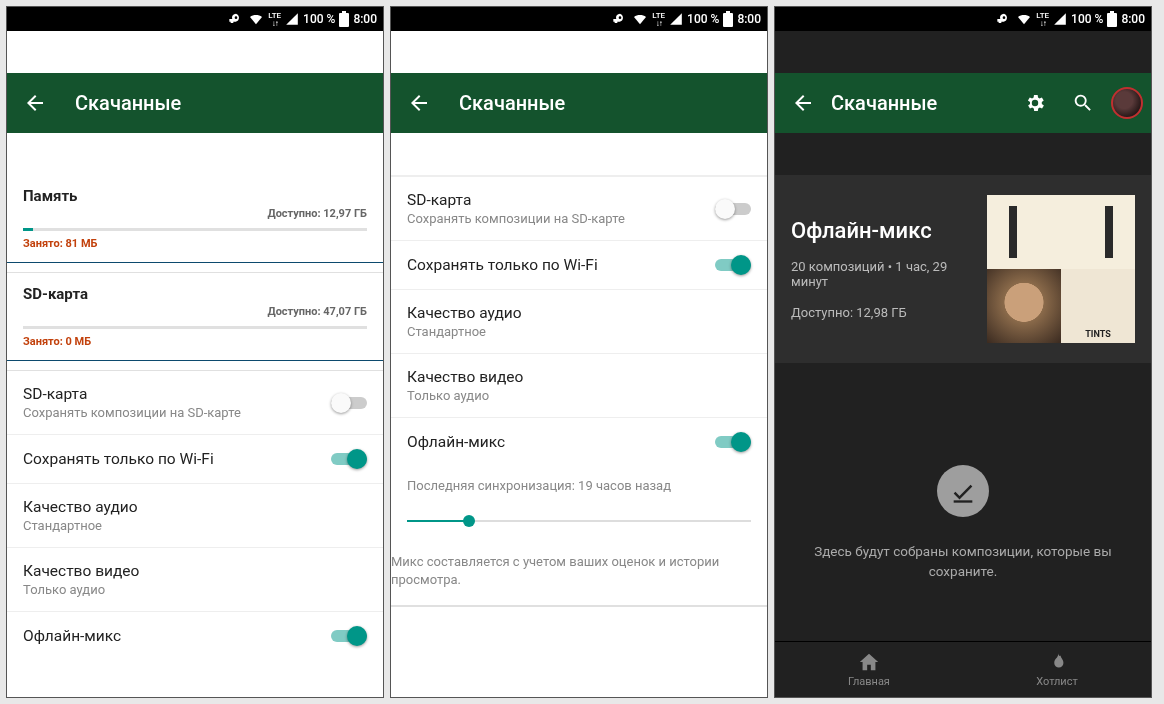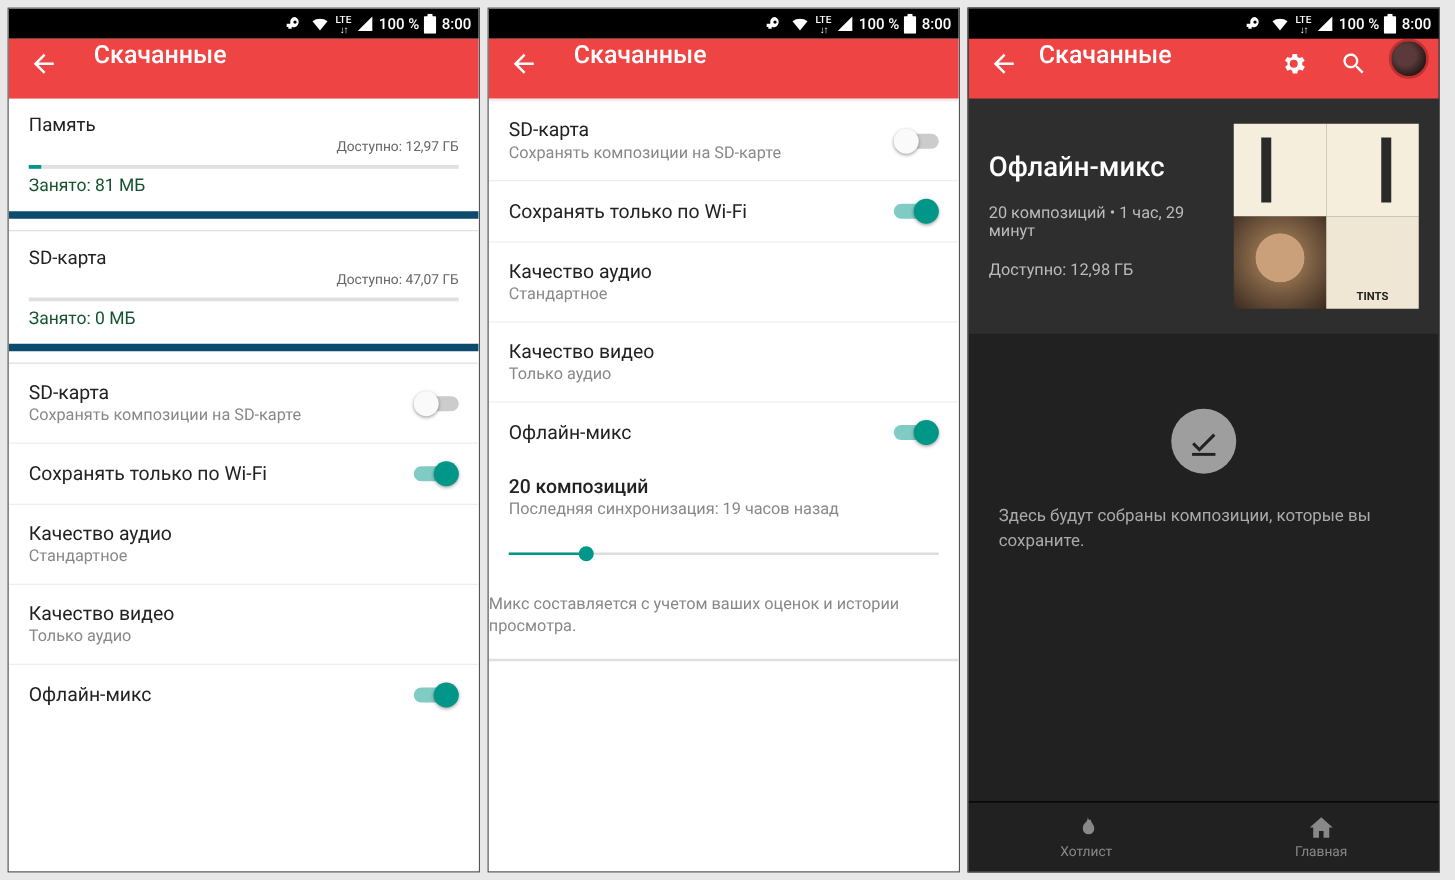--- a/index.html
+++ b/index.html
@@ -14,20 +14,21 @@
   }
   .phone {
     width: 378px;
     height: 692px;
     background: #fff;
     border: 1px solid #555;
     display: flex;
     flex-direction: column;
     overflow: hidden;
     position: relative;
+    gap: 42px;
   }
   .phone.dark { background: #212121; }
 
   
   .statusbar {
     height: 24px;
     background: #000;
     color: #fff;
     display: flex;
     align-items: center;
@@ -36,25 +37,25 @@
     font-size: 12px;
     font-weight: 500;
     gap: 4px;
   }
   .statusbar svg { fill: #fff; }
   .lte-lbl { font-size: 8px; line-height: 8px; text-align: center; }
   .lte-arrows { font-size: 8px; line-height: 7px; letter-spacing: -1px; }
 
   
   .appbar {
-    height: 48px;
-    background: #ef4444;
+    height: 60px;
+    background: #14532d;
     color: #fff;
     display: flex;
-    align-items: flex-start;
+    align-items: center;
     padding: 0 8px;
     gap: 20px;
   }
   .appbar .title { font-size: 20px; font-weight: 500; flex: 1; }
   .appbar .spacer { flex: 1; }
   .appbar .iconbtn {
     width: 40px; height: 40px;
     display: flex; align-items: center; justify-content: center;
   }
   .appbar svg { fill: #fff; }
@@ -63,31 +64,32 @@
     background: radial-gradient(circle at 40% 40%, #5a3a3a 35%, #2a1a1a 70%);
     border: 2px solid #c03030;
   }
 
   
   .scroll { flex: 1; overflow: hidden; background: #fff; }
 
   
   .storage {
     padding: 12px 16px 8px 16px;
-    border-bottom: 6px solid #0c4a6e;
+    border-bottom: 1px solid #0c4a6e;
+    font-weight: bold;
   }
   .storage .name { font-size: 15px; color: #222; }
   .storage .avail { font-size: 11px; color: #666; text-align: right; margin-top: 2px; }
   .storage .bar {
     height: 3px; background: #e0e0e0; margin: 8px 0 6px 0; position: relative;
   }
   .storage .bar .fill {
     position: absolute; left: 0; top: 0; bottom: 0; background: #009688;
   }
-  .storage .used { font-size: 14px; color: #14532d; margin-bottom: 4px; }
+  .storage .used { font-size: 11px; color: #c2410c; margin-bottom: 4px; }
   .storage-gap { height: 10px; border-bottom: 1px solid #e0e0e0; }
 
   
   .row {
     display: flex; align-items: center;
     padding: 14px 16px;
     border-bottom: 1px solid #eee;
   }
   .row .txt { flex: 1; }
   .row .primary { font-size: 15.5px; color: #222; }
@@ -165,21 +167,21 @@
     padding-top: 60px;
     color: #aaa;
   }
   .empty .circle {
     width: 52px; height: 52px; border-radius: 50%;
     background: #9e9e9e;
     display: flex; align-items: center; justify-content: center;
     margin-bottom: 24px;
   }
   .empty .circle svg { fill:#212121; }
-  .empty .msg { font-size: 13.5px; text-align: left; line-height: 1.5; padding: 0 24px; }
+  .empty .msg { font-size: 13.5px; text-align: center; line-height: 1.5; padding: 0 24px; }
 
   
   .bottomnav {
     height: 56px;
     background: #212121;
     display: flex;
     border-top: 1px solid #000;
   }
   .bottomnav .navitem {
     flex: 1;
@@ -365,21 +367,20 @@
       <div class="txt">
           <div class="primary">Офлайн-микс</div>
         </div>
       <div class="switch on">
           <div class="track"></div>
           <div class="thumb"></div>
         </div>
     </div>
 
     <div class="slider-wrap">
-      <div class="label">20 композиций</div>
       <div class="sub">Последняя синхронизация: 19 часов назад</div>
       <div class="slider">
         <div class="track-full"></div>
         <div class="track-fill" style="width:18%"></div>
         <div class="knob" style="left:18%"></div>
       </div>
     </div>
 
     <div class="note">Микс составляется с учетом ваших оценок и истории просмотра.</div>
     <div class="divider"></div>
@@ -450,24 +451,24 @@
           <path d="M9 16.2l-3.5-3.5L4 14.2 9 19.2 20 8.2l-1.5-1.5z"></path>
           <rect x="4" y="20" width="16" height="2"></rect>
         </svg>
     </div>
     <div class="msg">Здесь будут собраны композиции, которые вы сохраните.</div>
   </div>
 
   <div class="bottomnav">
     <div class="navitem">
       <svg width="22" height="22" viewBox="0 0 24 24">
-          <path d="M13 2s1 3-1 5-3 3-3 6a5 5 0 0010 0c0-4-3-5-3-8 0 0-2 2-3-3z"></path>
-        </svg>
-      <span>Хотлист</span>
+          <path d="M12 3l10 9h-3v9h-5v-6h-4v6H5v-9H2z"></path>
+        </svg>
+      <span>Главная</span>
     </div>
     <div class="navitem">
       <svg width="22" height="22" viewBox="0 0 24 24">
-          <path d="M12 3l10 9h-3v9h-5v-6h-4v6H5v-9H2z"></path>
-        </svg>
-      <span>Главная</span>
+          <path d="M13 2s1 3-1 5-3 3-3 6a5 5 0 0010 0c0-4-3-5-3-8 0 0-2 2-3-3z"></path>
+        </svg>
+      <span>Хотлист</span>
     </div>
   </div>
 </div>
 
 </body></html>

